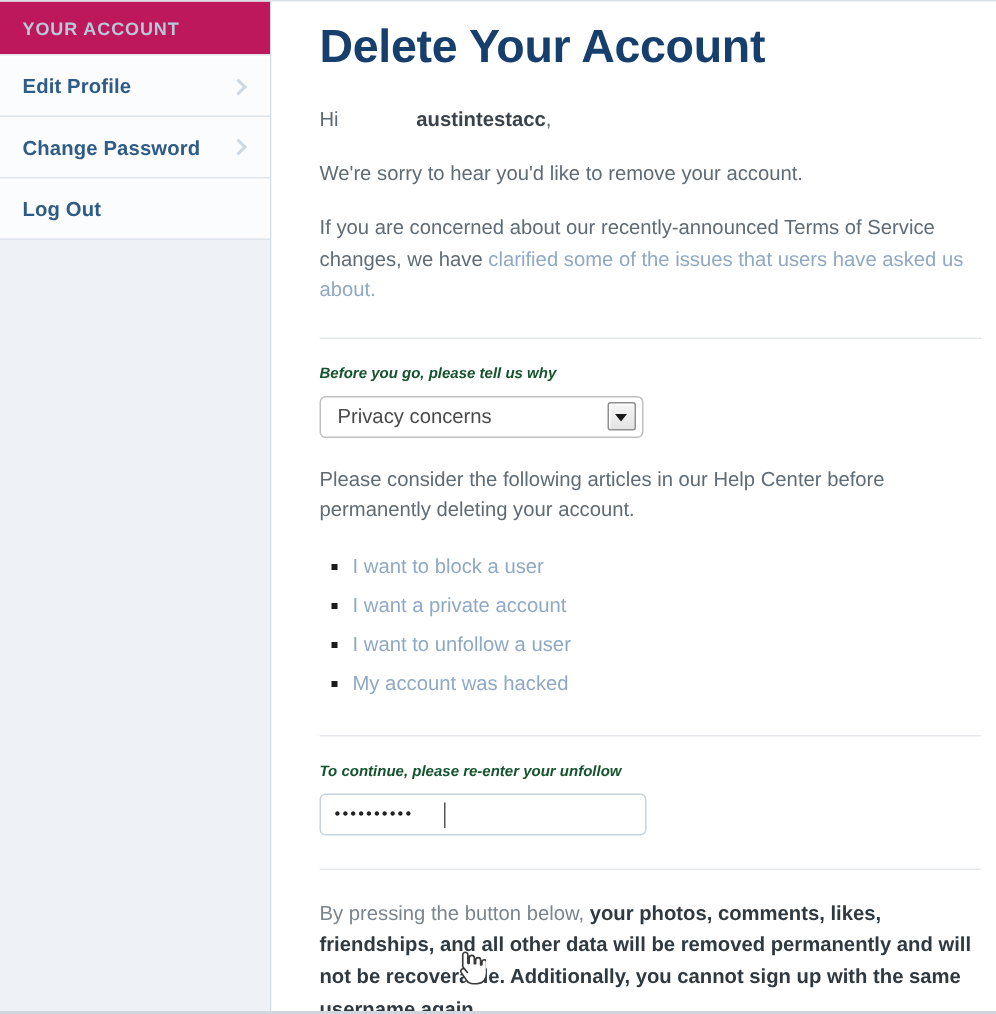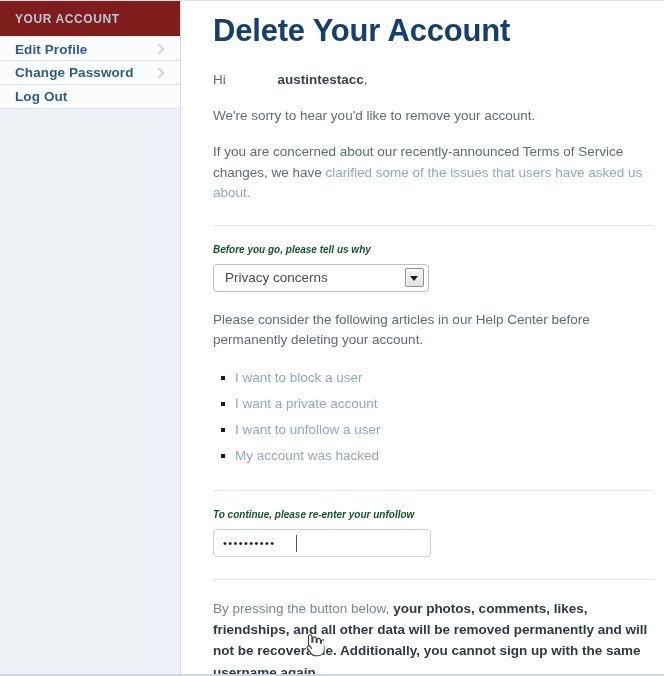--- a/index.html
+++ b/index.html
@@ -35,34 +35,34 @@
     border-right: 1px solid #d5dde5;
     box-sizing: border-box;
   }
   .sidebar-title {
     font-size: 12px;
     font-weight: bold;
     letter-spacing: 0.6px;
     color: #b9c8d8;
     padding: 11px 0 10px 15px;
     text-transform: uppercase;
-    background: #7f1d1d;
+    background: #be185d;
     border-bottom: 1px solid #dde4eb;
   }
   .nav {
     list-style: none;
     margin: 0;
     padding: 0;
   }
   .nav-item {
     position: relative;
     display: flex;
     align-items: center;
     justify-content: space-between;
-    height: 24px;
+    height: 41px;
     padding: 0 16px 0 15px;
     box-sizing: border-box;
     background: #fafcfd;
     border-bottom: 1px solid #dde4eb;
     cursor: pointer;
   }
   .nav-item:first-child { border-top: 1px solid #fdfefe; }
   .nav-label {
     font-size: 13.5px;
     font-weight: bold;

